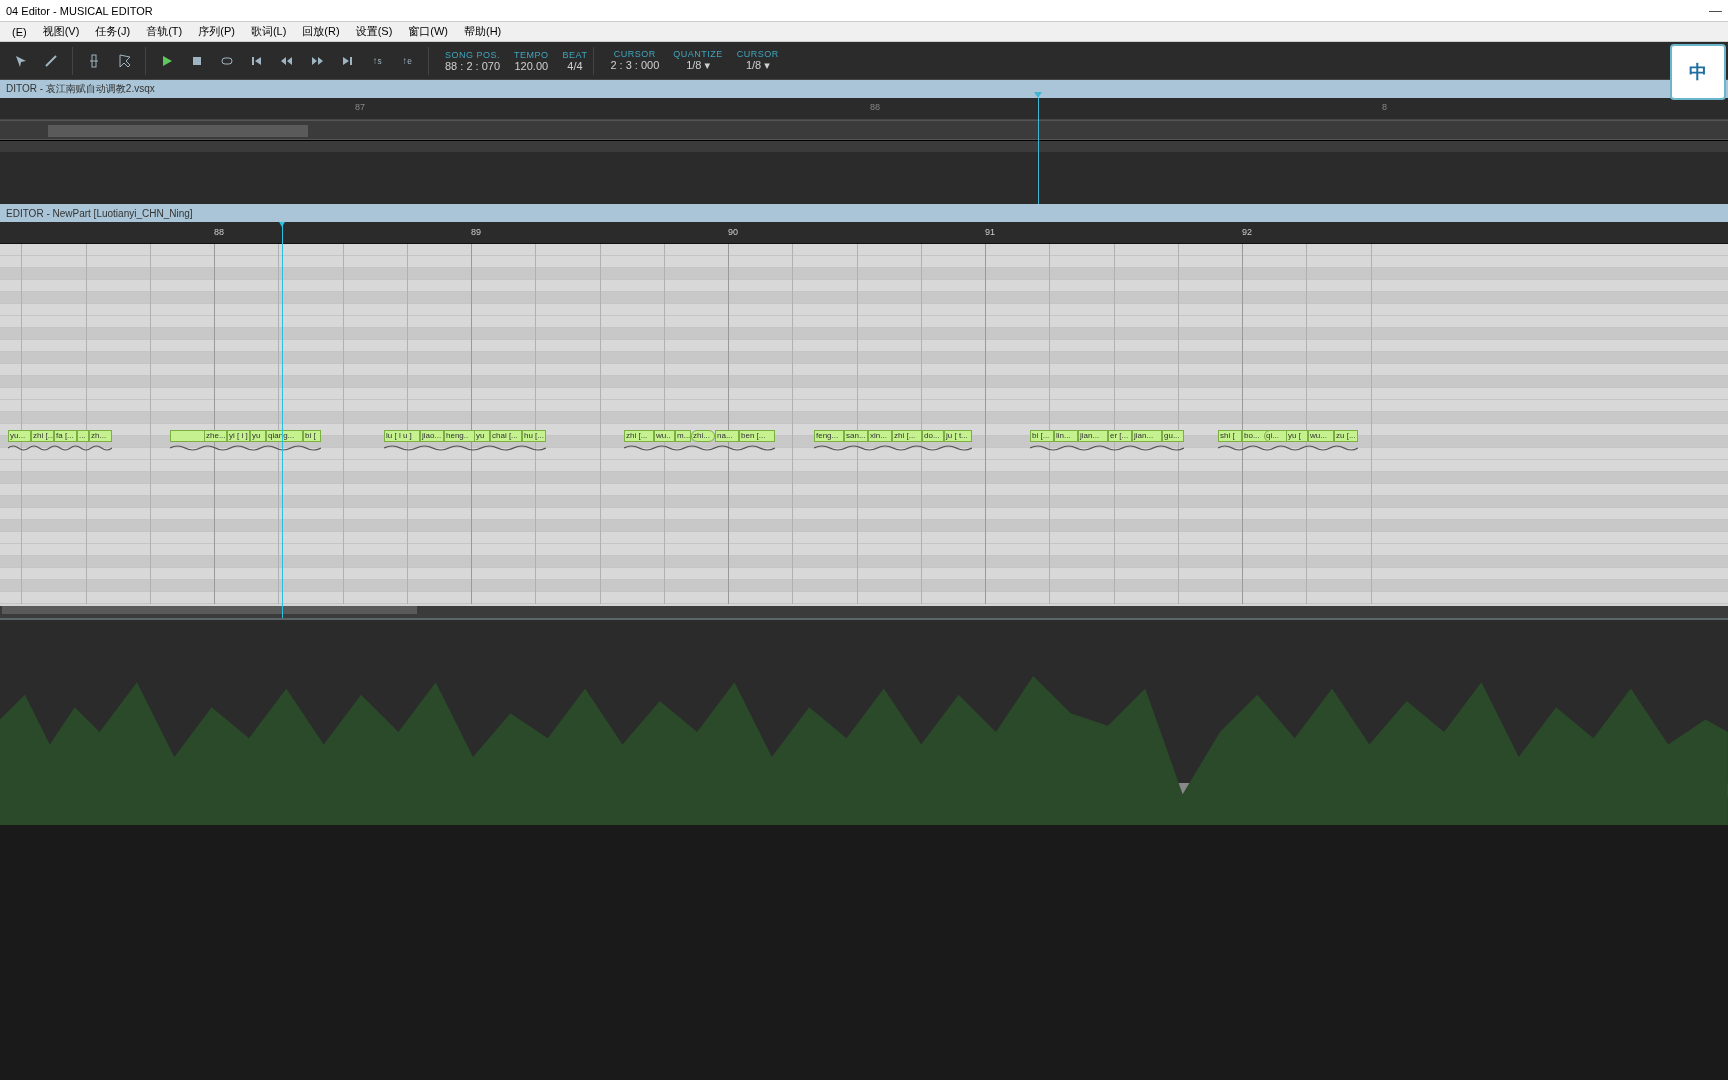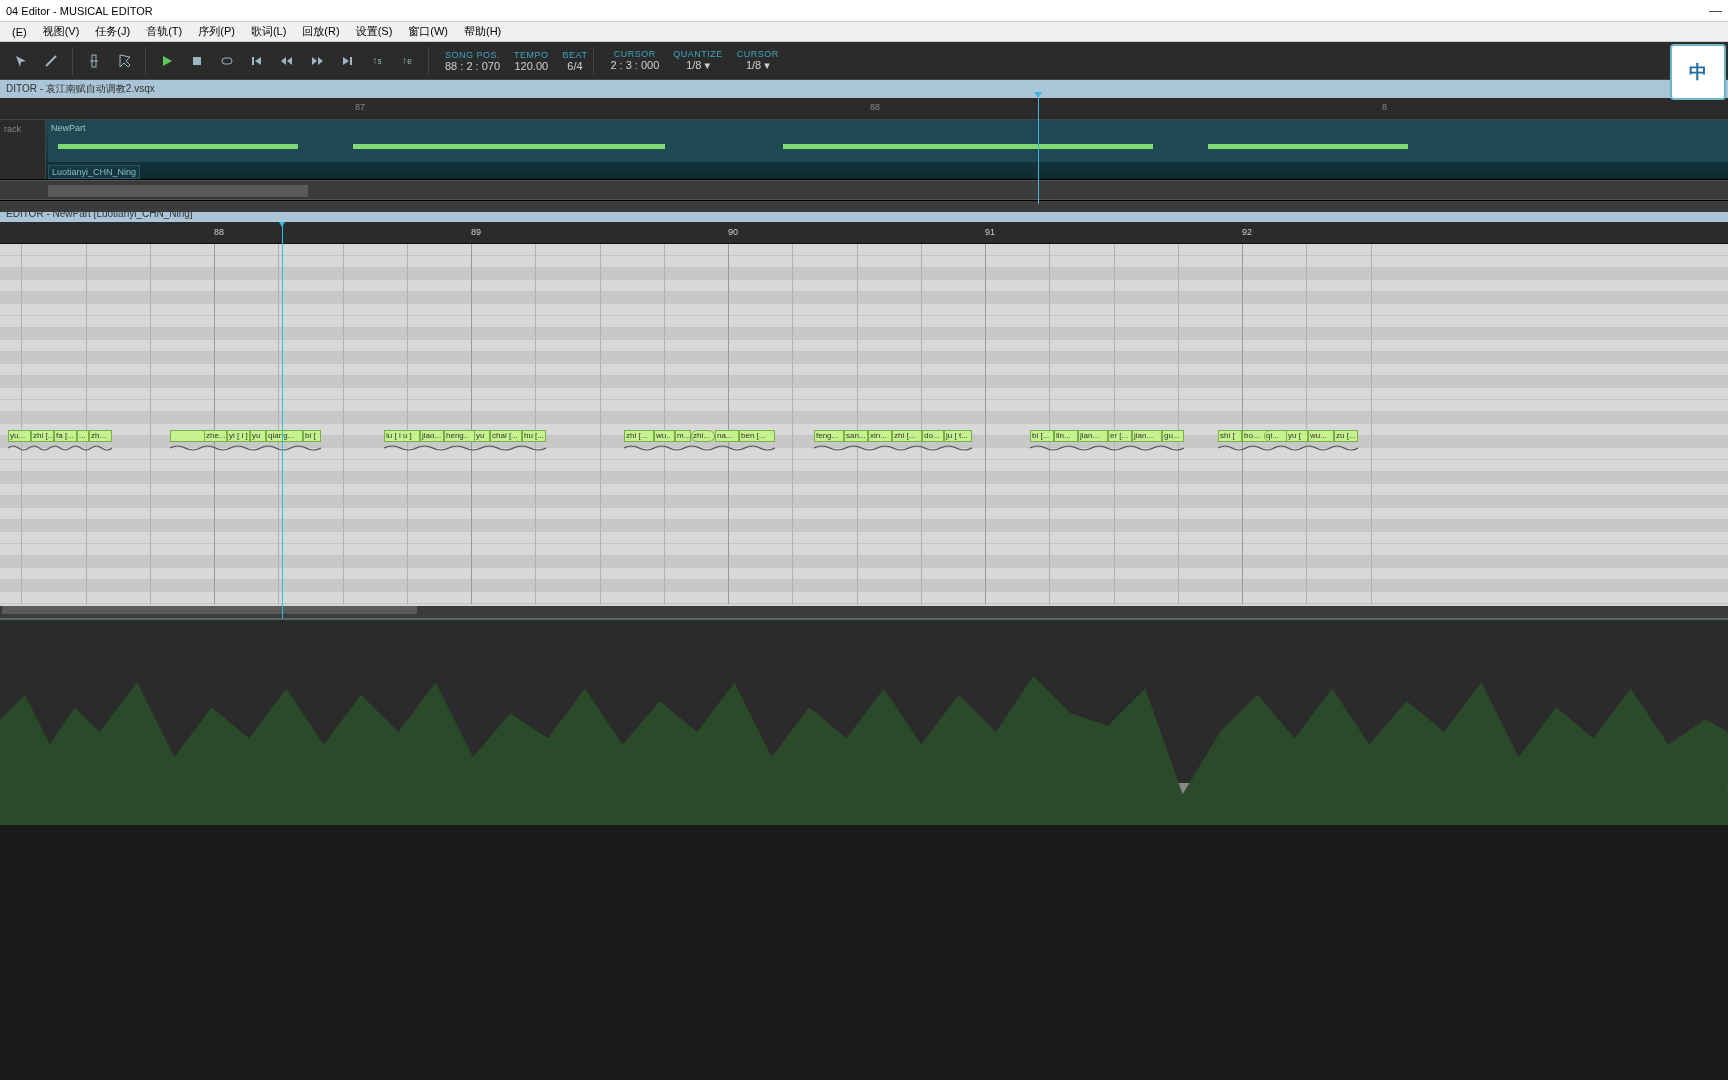--- a/index.html
+++ b/index.html
@@ -181,21 +181,21 @@
     <div class="info-col">
         <span class="info-label">SONG POS.</span>
         <span class="info-value">88 : 2 : 070</span>
       </div>
     <div class="info-col">
         <span class="info-label">TEMPO</span>
         <span class="info-value">120.00</span>
       </div>
     <div class="info-col">
         <span class="info-label">BEAT</span>
-        <span class="info-value">6/4</span>
+        <span class="info-value">4/4</span>
       </div>
   </div>
   <div class="divider"></div>
   <div class="info-panel">
     <div class="info-col">
         <span class="info-label">CURSOR</span>
         <span class="info-value">2 : 3 : 000</span>
       </div>
     <div class="info-col">
         <span class="info-label">QUANTIZE</span>
@@ -211,31 +211,20 @@
 <div class="badge">
     <span>中</span>
   </div>
 
 <div class="section-header">DITOR - 哀江南赋自动调教2.vsqx</div>
 <div class="track-editor">
   <div class="track-ruler">
     <span class="bar-label" style="left:355px">87</span>
     <span class="bar-label" style="left:870px">88</span>
     <span class="bar-label" style="left:1382px">8</span>
-  </div>
-  <div class="track-body">
-    <div class="track-label">rack</div>
-    <div class="track-part">
-      <div class="part-name">NewPart</div>
-      <div class="note-clip" style="left:10px;width:240px"></div>
-      <div class="note-clip" style="left:305px;width:312px"></div>
-      <div class="note-clip" style="left:735px;width:370px"></div>
-      <div class="note-clip" style="left:1160px;width:200px"></div>
-    </div>
-    <div class="voice-label">Luotianyi_CHN_Ning</div>
   </div>
   <div class="track-sel">
     <div class="track-sel-bar" style="left:48px;width:260px"></div>
   </div>
   <div class="track-scroll"></div>
   <div class="playhead-track" style="left:1038px">
       <div class="playhead-marker"></div>
     </div>
 </div>
 

